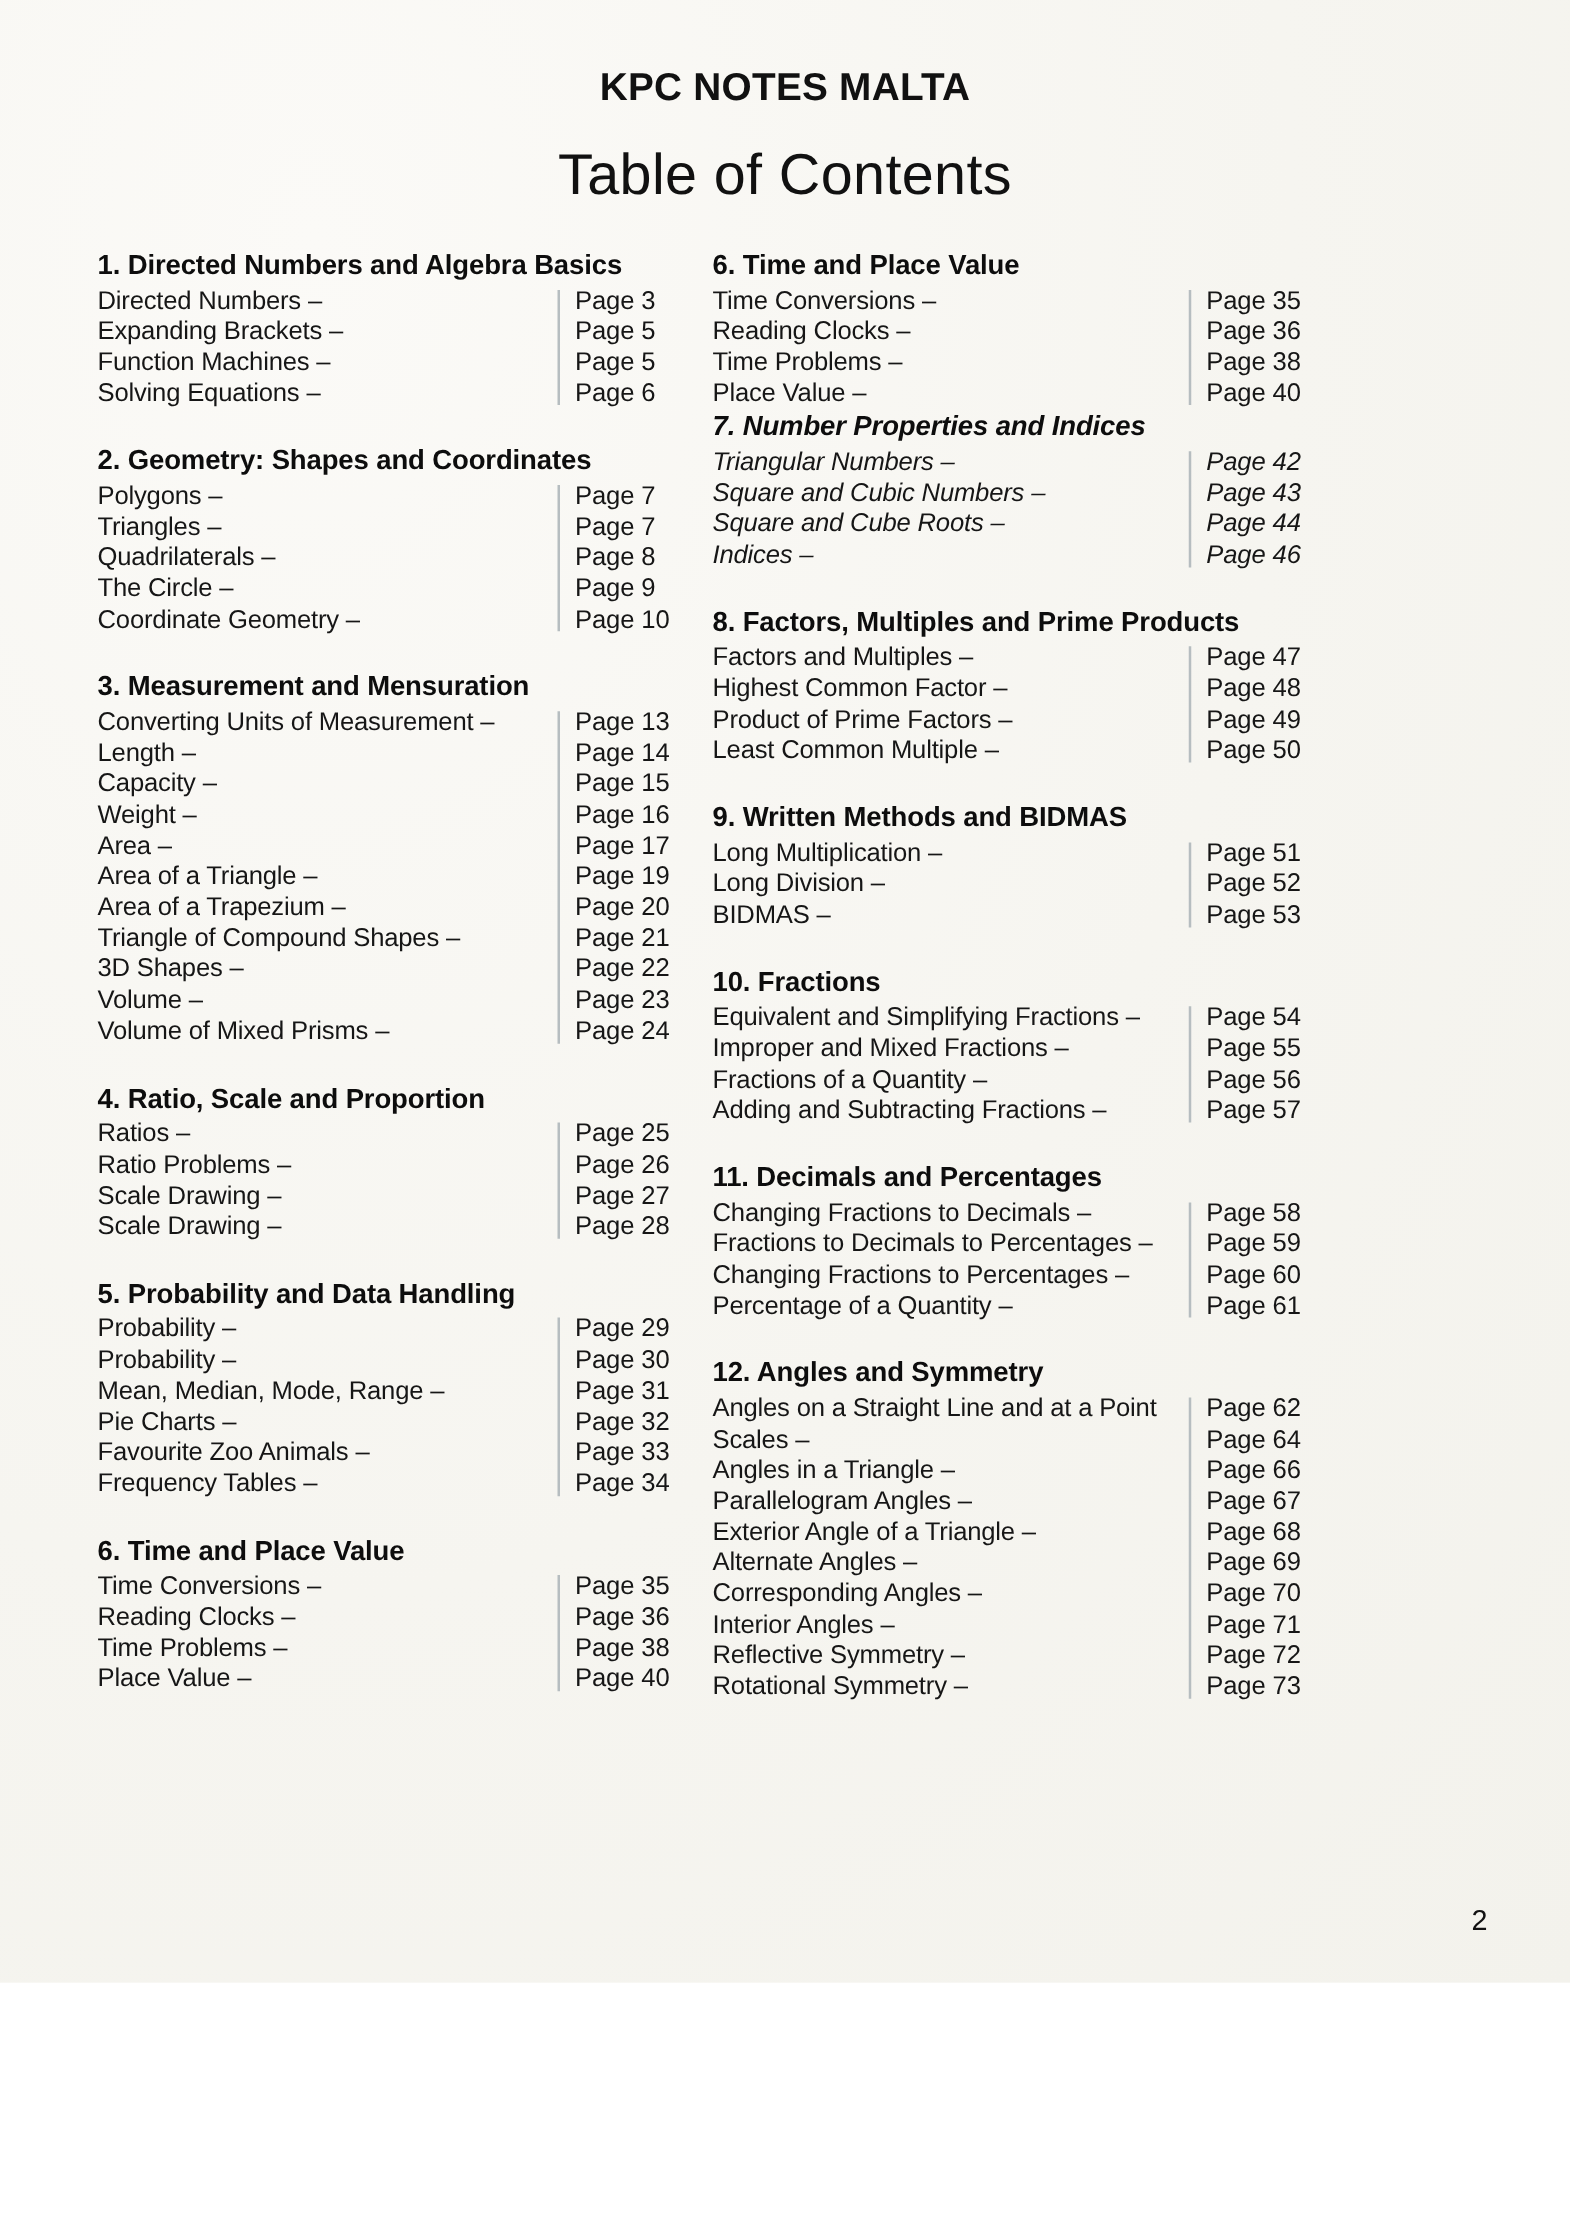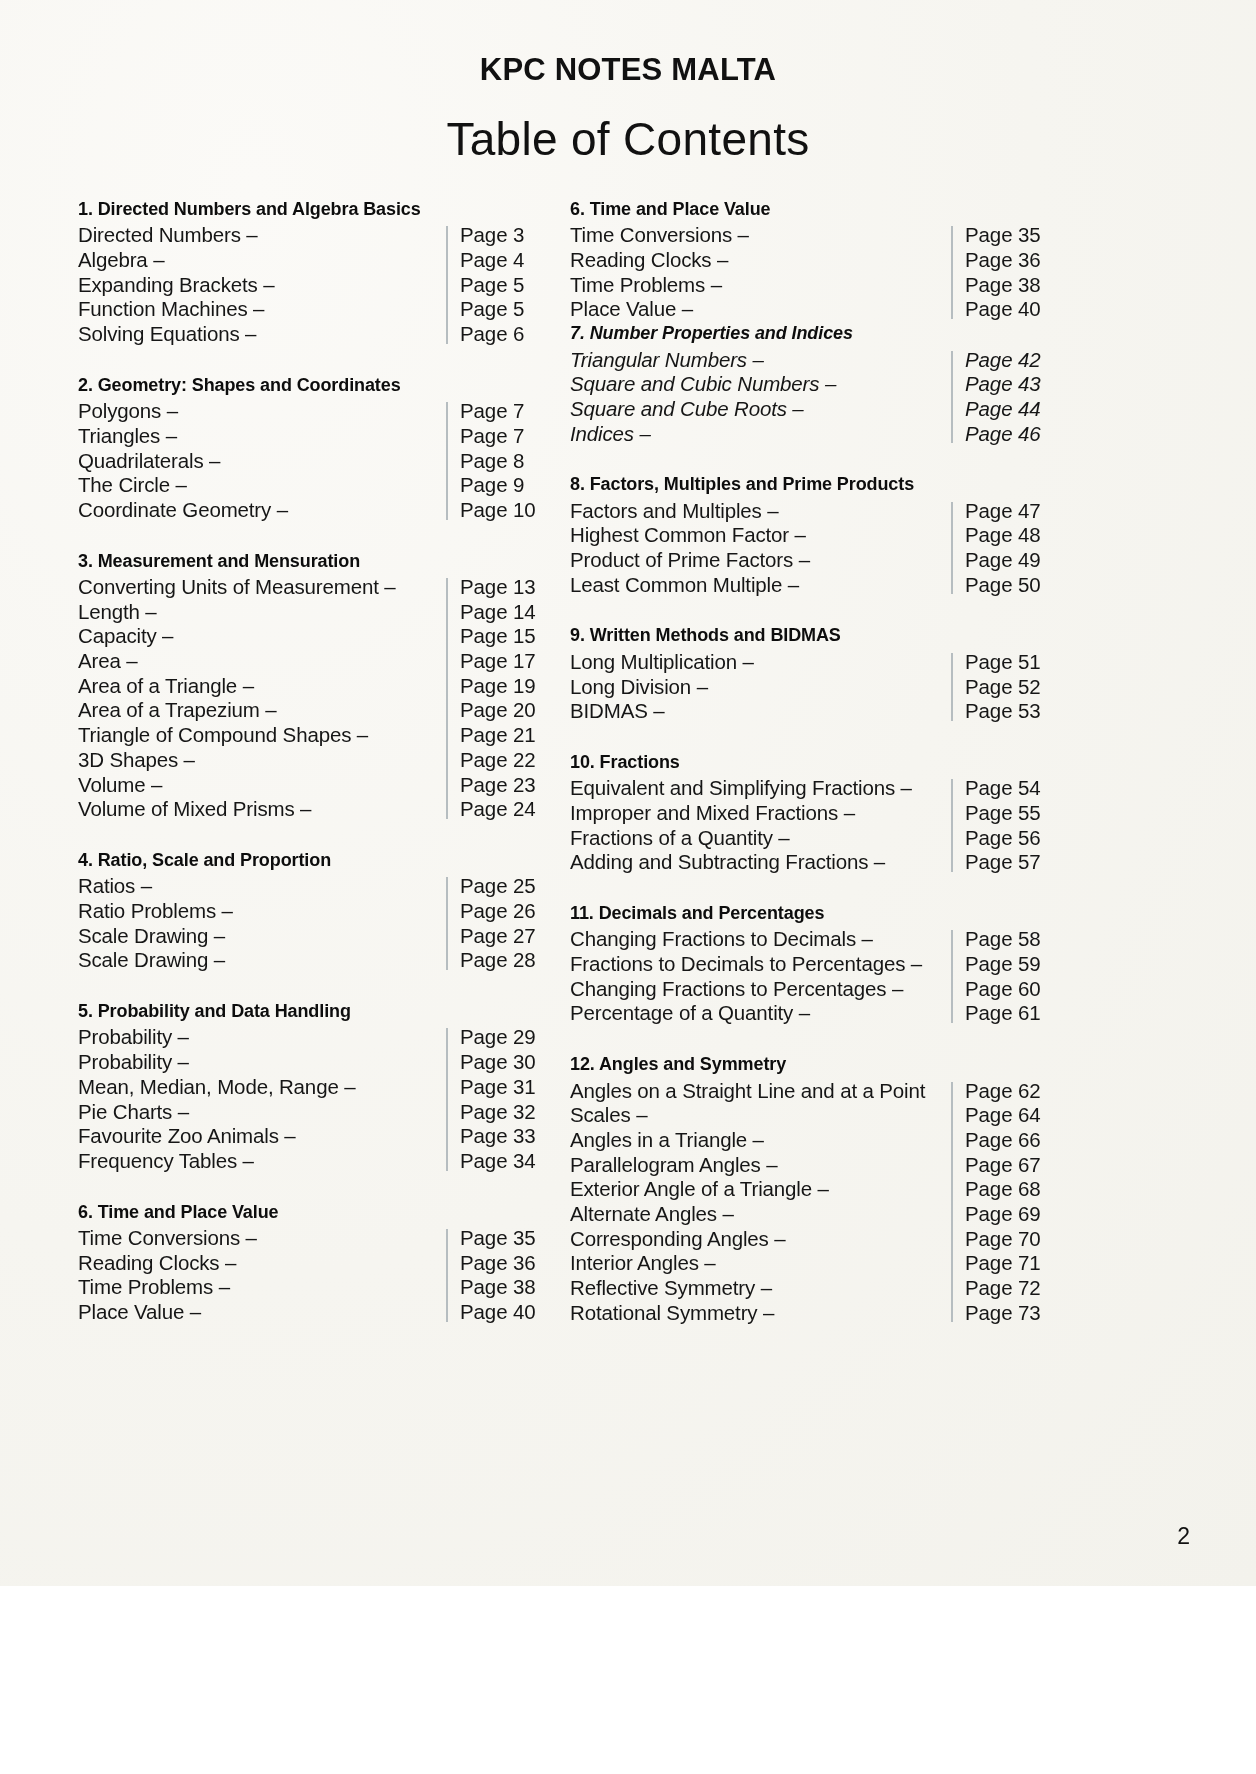--- a/index.html
+++ b/index.html
@@ -51,21 +51,21 @@
     flex: 1 1 0;
     min-width: 0;
   }
   .col-left { max-width: 474px; }
   .col-right { max-width: 500px; }
 
   .section { margin-bottom: 0; }
   .section.spaced { margin-top: 27px; }
 
   .section-title {
-    font-size: 18px;
+    font-size: 22px;
     font-weight: bold;
     color: #0d0d0d;
     letter-spacing: -0.1px;
     line-height: 1.30;
     white-space: nowrap;
     font-stretch: condensed;
   }
   .entries {
     position: relative;
     margin-top: 2px;
@@ -115,21 +115,20 @@
 
   <div class="masthead">KPC NOTES MALTA</div>
   <div class="doc-title">Table of Contents</div>
 
   <div class="columns">
     <div class="col col-left">
         <div class="section">
           <div class="section-title">1. Directed Numbers and Algebra Basics</div>
           <div class="entries">
             <div class="entry-row"><span class="entry-label">Directed Numbers –</span><span class="entry-page">Page 3</span></div>
-            <div class="entry-row"><span class="entry-label">Algebra –</span><span class="entry-page">Page 4</span></div>
             <div class="entry-row"><span class="entry-label">Expanding Brackets –</span><span class="entry-page">Page 5</span></div>
             <div class="entry-row"><span class="entry-label">Function Machines –</span><span class="entry-page">Page 5</span></div>
             <div class="entry-row"><span class="entry-label">Solving Equations –</span><span class="entry-page">Page 6</span></div>
           </div>
         </div>
         <div class="section spaced">
           <div class="section-title">2. Geometry: Shapes and Coordinates</div>
           <div class="entries">
             <div class="entry-row"><span class="entry-label">Polygons –</span><span class="entry-page">Page 7</span></div>
             <div class="entry-row"><span class="entry-label">Triangles –</span><span class="entry-page">Page 7</span></div>
@@ -137,20 +136,21 @@
             <div class="entry-row"><span class="entry-label">The Circle –</span><span class="entry-page">Page 9</span></div>
             <div class="entry-row"><span class="entry-label">Coordinate Geometry –</span><span class="entry-page">Page 10</span></div>
           </div>
         </div>
         <div class="section spaced">
           <div class="section-title">3. Measurement and Mensuration</div>
           <div class="entries">
             <div class="entry-row"><span class="entry-label">Converting Units of Measurement –</span><span class="entry-page">Page 13</span></div>
             <div class="entry-row"><span class="entry-label">Length –</span><span class="entry-page">Page 14</span></div>
             <div class="entry-row"><span class="entry-label">Capacity –</span><span class="entry-page">Page 15</span></div>
+            <div class="entry-row"><span class="entry-label">Weight –</span><span class="entry-page">Page 16</span></div>
             <div class="entry-row"><span class="entry-label">Area –</span><span class="entry-page">Page 17</span></div>
             <div class="entry-row"><span class="entry-label">Area of a Triangle –</span><span class="entry-page">Page 19</span></div>
             <div class="entry-row"><span class="entry-label">Area of a Trapezium –</span><span class="entry-page">Page 20</span></div>
             <div class="entry-row"><span class="entry-label">Triangle of Compound Shapes –</span><span class="entry-page">Page 21</span></div>
             <div class="entry-row"><span class="entry-label">3D Shapes –</span><span class="entry-page">Page 22</span></div>
             <div class="entry-row"><span class="entry-label">Volume –</span><span class="entry-page">Page 23</span></div>
             <div class="entry-row"><span class="entry-label">Volume of Mixed Prisms –</span><span class="entry-page">Page 24</span></div>
           </div>
         </div>
         <div class="section spaced">

